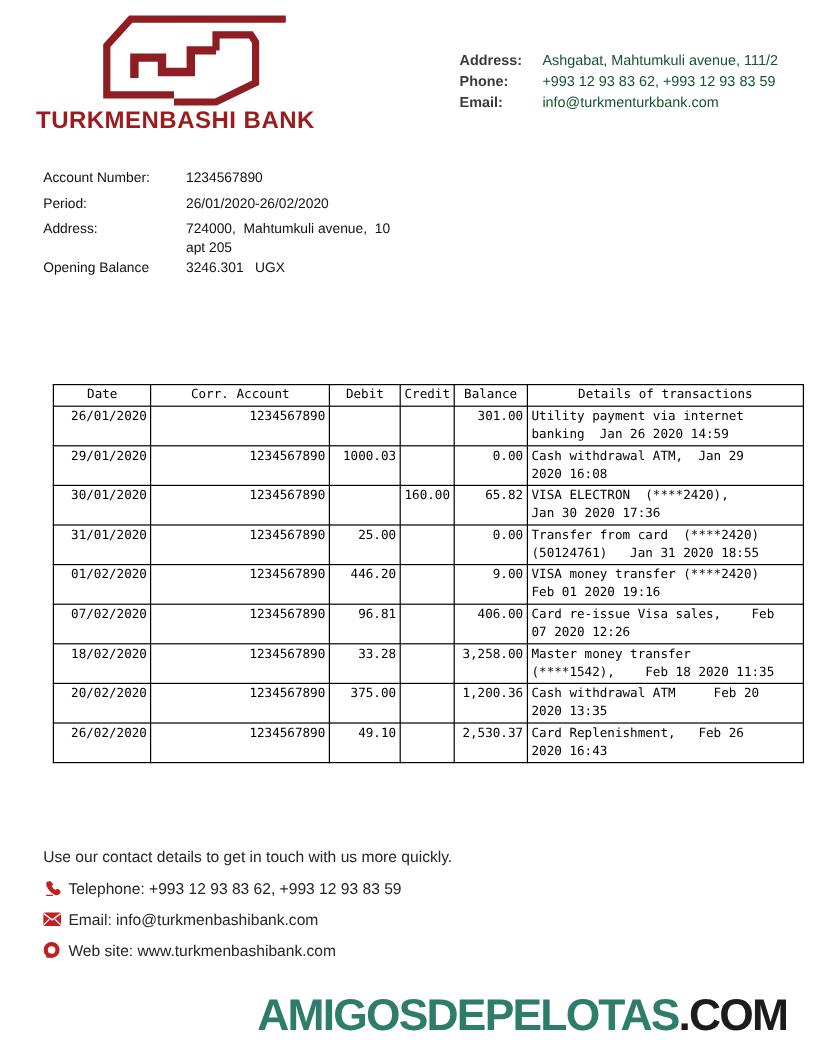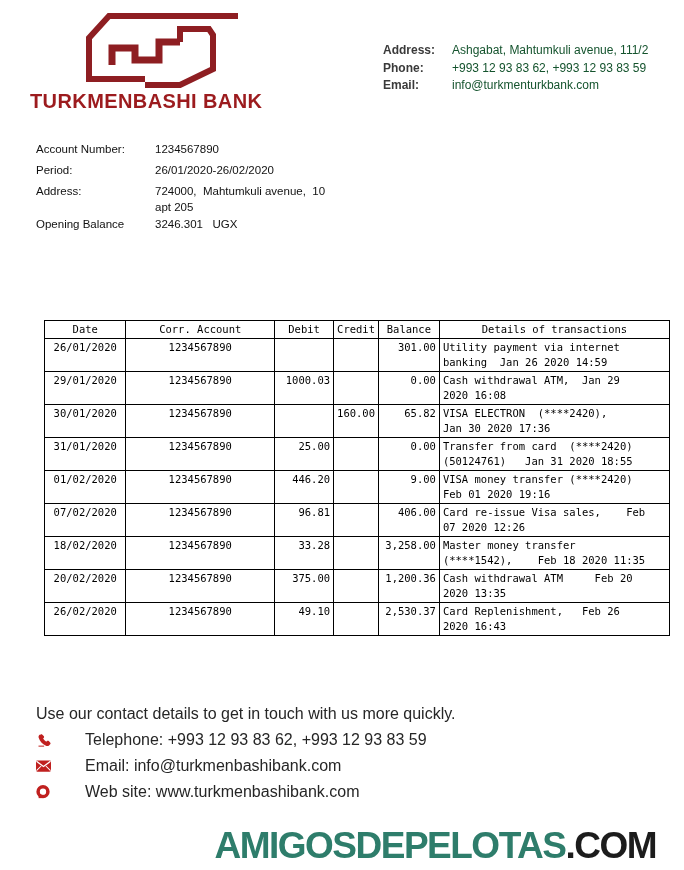--- a/index.html
+++ b/index.html
@@ -40,30 +40,30 @@
     overflow:hidden;
   }
   table.txn th { font-weight:normal; text-align:center; height:15px; }
   table.txn td { height:30px; }
   .c-date  { width:80px; }
   .c-corr  { width:146px; }
   .c-debit { width:58px; }
   .c-credit{ width:44px; }
   .c-bal   { width:60px; }
   .c-det   { width:226px; }
-  td.cell-date, td.cell-corr { text-align:center; }
+  td.cell-date, td.cell-corr { text-align:right; }
   td.cell-num { text-align:right; padding-left:6px; white-space:nowrap; }
   td.cell-details { white-space:pre-wrap; padding-left:4px; }
 
   
-  .footer-block { left:36px; top:706px; font-size:16px; color:#262626; }
+  .footer-block { left:36px; top:706px; font-size:13px; color:#262626; }
   .footer-intro { line-height:16px; }
   .footer-row { display:flex; align-items:center; margin-top:10px; height:16px; }
   .footer-icon { width:16px; height:15px; margin-right:5px; flex:none; display:flex; align-items:center; }
-  .footer-text { white-space:nowrap;margin-left:28px; }
+  .footer-text { white-space:nowrap; }
 
   
   .watermark { right:28px; top:828px; text-align:right; }
   .wm-line { font-weight:bold; font-size:37px; line-height:36px; letter-spacing:-1.5px; white-space:nowrap; }
   .wm-site { color:#2e7d6b; }
   .wm-tld  { color:#1c1c1c; }
   .wm-page { font-size:10px; color:#8c8c8c; line-height:12px; padding-right:12px; }
 </style>
 </head>
 <body>

